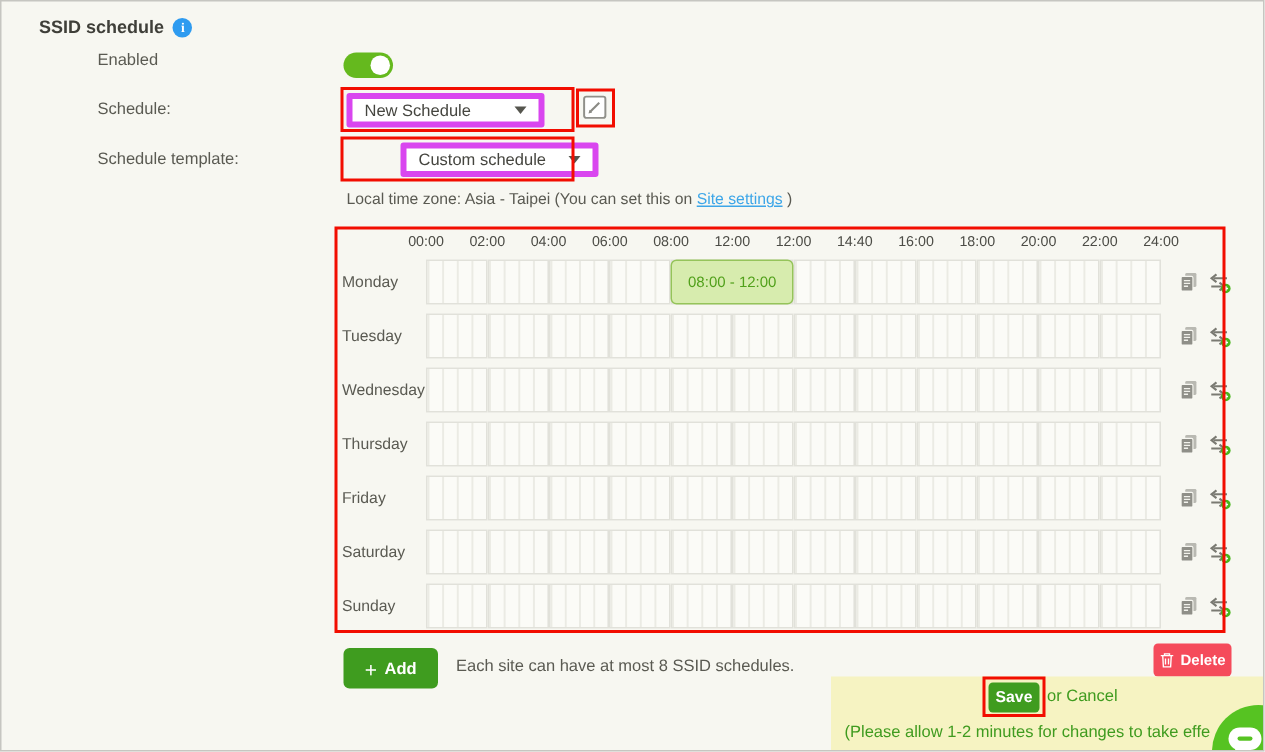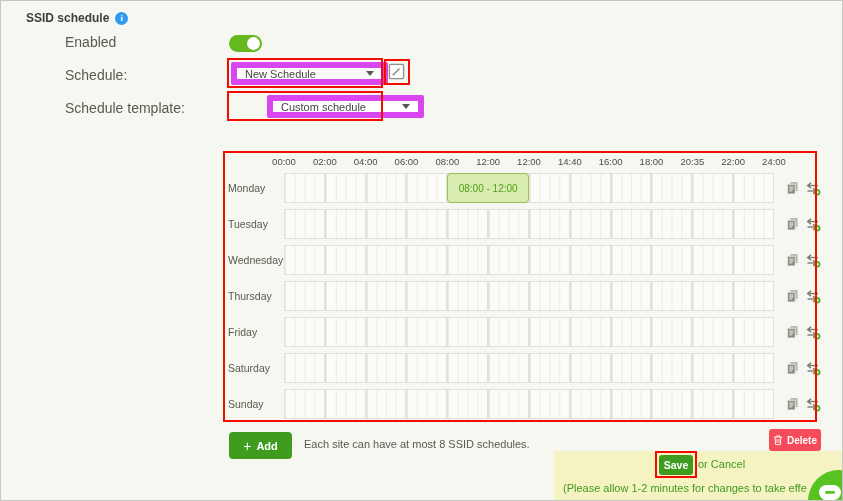--- a/index.html
+++ b/index.html
@@ -7,26 +7,26 @@
   #app{
     position:relative;width:843px;height:501px;box-sizing:border-box;
     background:#f7f7f1;border:1px solid #c6c6c1;overflow:hidden;
     color:#55554e;font-size:11px;
   }
   .abs{position:absolute;}
   
   .title{left:25px;top:10px;font-size:12px;font-weight:bold;color:#3f3f39;display:flex;align-items:center;gap:6px;}
   .info-dot{width:13px;height:13px;border-radius:50%;background:#2e9bf0;color:#fff;
     font-size:9px;font-weight:bold;display:inline-flex;align-items:center;justify-content:center;font-family:"Liberation Serif",serif;}
-  .lbl{color:#5a5a52;font-size:14px;padding-left:24px;}
+  .lbl{color:#5a5a52;font-size:11px;padding-left:24px;}
   
   .toggle{left:228px;top:34px;width:33px;height:17px;border-radius:9px;background:#65b91e;cursor:pointer;}
   .toggle .knob{position:absolute;right:2px;top:2px;width:13px;height:13px;border-radius:50%;background:#fff;}
   
-  .select{width:157px;height:23px;background:#fff;border:6px solid #d946ef;border-radius:2px;
+  .select{width:132px;height:23px;background:#fff;border:4px solid #d946ef;border-radius:2px;
     box-sizing:border-box;display:flex;align-items:center;padding:0 8px;color:#45453f;cursor:pointer;}
   .select .val{flex:1;white-space:nowrap;overflow:hidden;}
   .caret{width:0;height:0;border-left:4px solid transparent;border-right:4px solid transparent;border-top:5px solid #55554e;}
   .redbox{border:2px solid #f20d00;box-sizing:border-box;pointer-events:none;z-index:50;}
   .tz{left:230px;top:126px;font-size:10.5px;color:#5a5a52;}
   .tz a{color:#3da6e8;text-decoration:underline;cursor:pointer;}
   
   #grid{left:222px;top:150px;width:594px;height:271px;}
   .time-label{position:absolute;top:5px;width:40px;text-align:center;font-size:9.5px;color:#4c4c46;}
   .day-row{position:absolute;left:0;right:0;height:30px;}
@@ -84,33 +84,34 @@
       <path d="M4.6 13.4 L7.2 12.7 L5.3 10.8 Z" fill="#8a8a84"></path>
     </svg>
   </div>
 
   <div class="abs lbl" style="left:40px;top:99px;">Schedule template:</div>
   <div class="abs select" style="left:230px;top:94px;margin-left:36px;">
     <span class="val">Custom schedule</span>
     <span class="caret"></span>
   </div>
 
+  <div class="abs tz"><span>Local time zone: Asia - Taipei (You can set this on </span><a>Site settings</a><span> )</span></div>
 
   <div class="abs" id="grid">
       <span class="time-label" style="left: 41px;">00:00</span>
       <span class="time-label" style="left: 81.8333px;">02:00</span>
       <span class="time-label" style="left: 122.667px;">04:00</span>
       <span class="time-label" style="left: 163.5px;">06:00</span>
       <span class="time-label" style="left: 204.333px;">08:00</span>
       <span class="time-label" style="left: 245.167px;">12:00</span>
       <span class="time-label" style="left: 286px;">12:00</span>
       <span class="time-label" style="left: 326.833px;">14:40</span>
       <span class="time-label" style="left: 367.667px;">16:00</span>
       <span class="time-label" style="left: 408.5px;">18:00</span>
-      <span class="time-label" style="left: 449.333px;">20:35</span>
+      <span class="time-label" style="left: 449.333px;">20:00</span>
       <span class="time-label" style="left: 490.167px;">22:00</span>
       <span class="time-label" style="left: 531px;">24:00</span>
       <div class="day-row" style="top: 22px;">
         <span class="day-label">Monday</span>
         <div class="track">
           <div class="cellgroup"></div>
           <div class="cellgroup"></div>
           <div class="cellgroup"></div>
           <div class="cellgroup"></div>
           <div class="cellgroup"></div>

